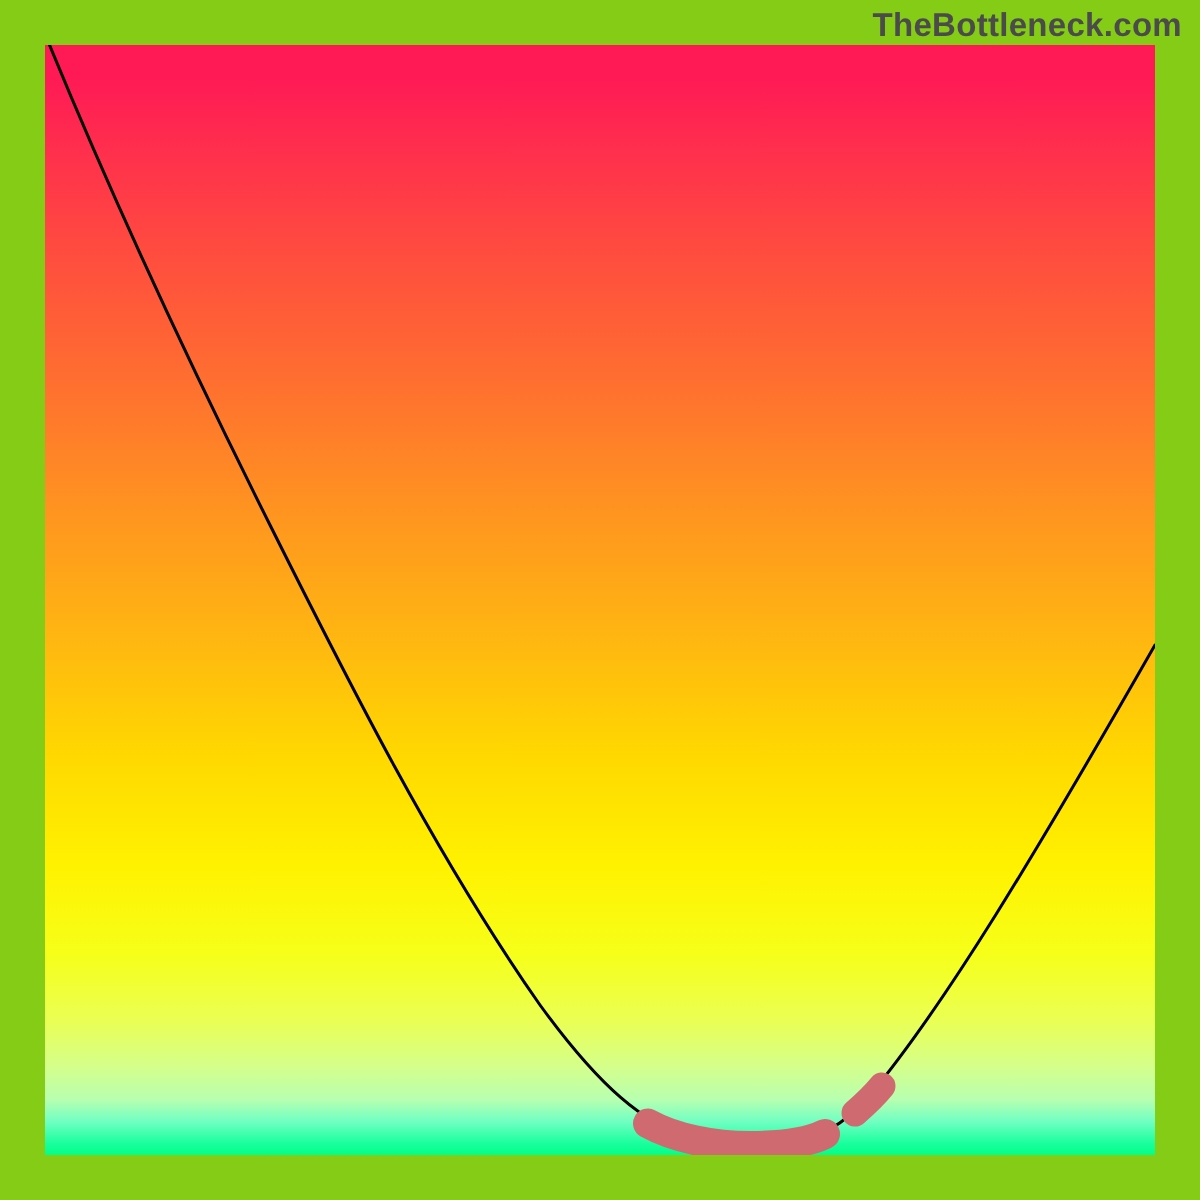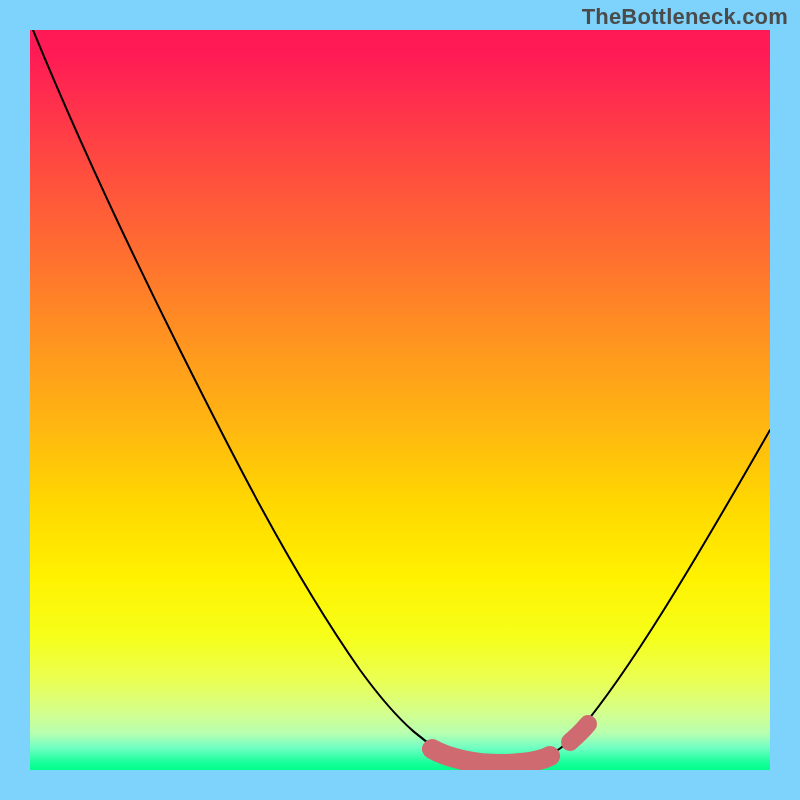--- a/index.html
+++ b/index.html
@@ -8,21 +8,21 @@
     width: 800px;
     height: 800px;
     background: #000;
     overflow: hidden;
     font-family: Arial, Helvetica, sans-serif;
   }
   .frame {
     position: relative;
     width: 800px;
     height: 800px;
-    background: #7dd3fc;
+    background: #84cc16;
   }
   .watermark {
     position: absolute;
     top: 4px;
     right: 12px;
     font-size: 22px;
     font-weight: 600;
     color: #4b4b4b;
     letter-spacing: 0.2px;
     z-index: 20;

